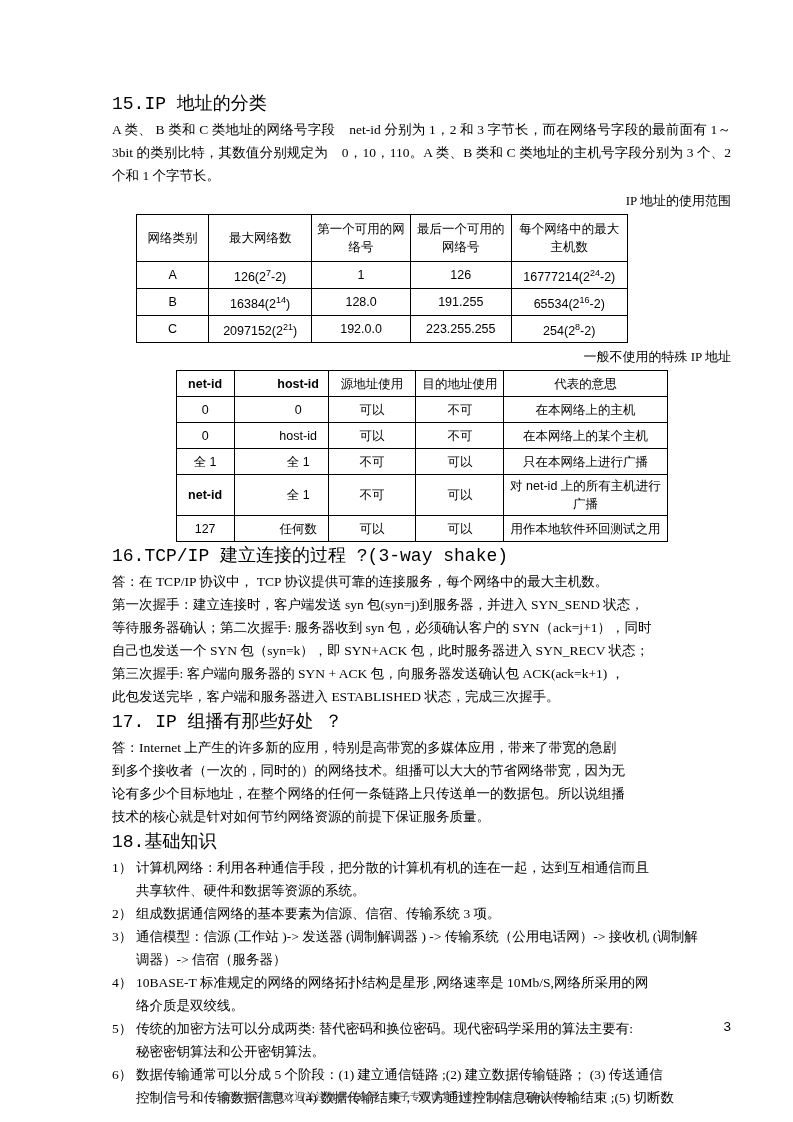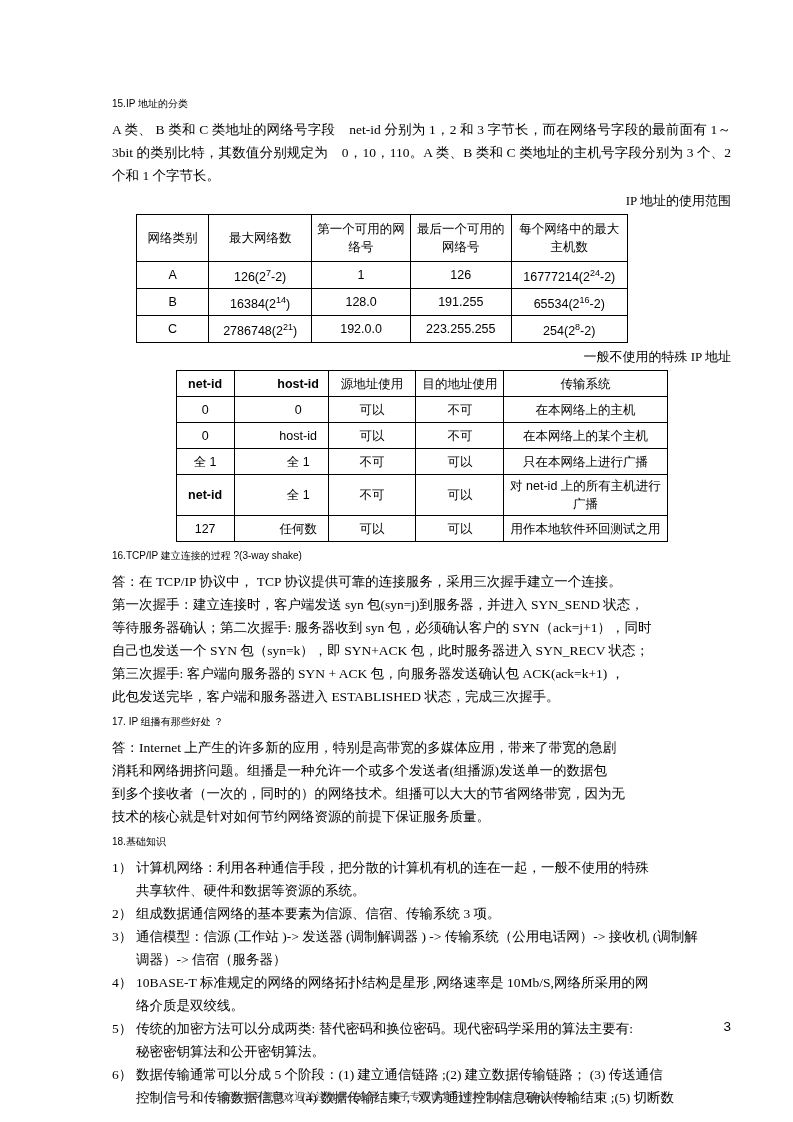--- a/index.html
+++ b/index.html
@@ -15,23 +15,23 @@
     position: relative;
   }
   .page {
     position: relative;
     width: 793px;
     height: 1122px;
     box-sizing: border-box;
     padding: 92px 62px 40px 112px;
   }
   .sec-title {
-    font-size: 10px;
+    font-size: 18px;
     line-height: 24px;
-    font-family: Liberation Sans, sans-serif;
+    font-family: Liberation Mono, monospace;
     margin: 0 0 2px 0;
   }
   p.body {
     font-size: 13.5px;
     line-height: 23px;
     margin: 0;
     text-align: justify;
     text-justify: inter-ideograph;
     font-family: Liberation Serif, serif;
   }
@@ -139,38 +139,38 @@
     </tr>
     <tr class="row">
       <td class="c0">B</td>
       <td class="c1"><span>16384(2</span><sup>14</sup><span>)</span></td>
       <td class="c2">128.0</td>
       <td class="c3">191.255</td>
       <td class="c4"><span>65534(2</span><sup>16</sup><span>-2)</span></td>
     </tr>
     <tr class="row">
       <td class="c0">C</td>
-      <td class="c1"><span>2786748(2</span><sup>21</sup><span>)</span></td>
+      <td class="c1"><span>2097152(2</span><sup>21</sup><span>)</span></td>
       <td class="c2">192.0.0</td>
       <td class="c3">223.255.255</td>
       <td class="c4"><span>254(2</span><sup>8</sup><span>-2)</span></td>
     </tr>
   </tbody>
     </table>
 
   <div class="tbl-caption">一般不使用的特殊 IP 地址</div>
 
   <table class="doc t2">
     <tbody>
         <tr>
       <td class="d0"><b>net-id</b></td>
       <td class="d1"><b>host-id</b></td>
       <td class="d2">源地址使用</td>
       <td class="d3">目的地址使用</td>
-      <td class="d4">传输系统</td>
+      <td class="d4">代表的意思</td>
     </tr>
     <tr>
       <td class="d0">0</td>
       <td class="d1">0</td>
       <td class="d2">可以</td>
       <td class="d3">不可</td>
       <td class="d4">在本网络上的主机</td>
     </tr>
     <tr>
       <td class="d0">0</td>
@@ -198,43 +198,43 @@
       <td class="d1">任何数</td>
       <td class="d2">可以</td>
       <td class="d3">可以</td>
       <td class="d4">用作本地软件环回测试之用</td>
     </tr>
   </tbody>
     </table>
 
   <div class="block">
     <div class="sec-title">16.TCP/IP 建立连接的过程 ?(3-way shake)</div>
-    <p class="body">答：在 TCP/IP 协议中， TCP 协议提供可靠的连接服务，采用三次握手建立一个连接。</p>
+    <p class="body">答：在 TCP/IP 协议中， TCP 协议提供可靠的连接服务，每个网络中的最大主机数。</p>
     <p class="body">第一次握手：建立连接时，客户端发送 syn 包(syn=j)到服务器，并进入 SYN_SEND 状态，</p>
     <p class="body">等待服务器确认；第二次握手: 服务器收到 syn 包，必须确认客户的 SYN（ack=j+1），同时</p>
     <p class="body">自己也发送一个 SYN 包（syn=k），即 SYN+ACK 包，此时服务器进入 SYN_RECV 状态；</p>
     <p class="body">第三次握手: 客户端向服务器的 SYN + ACK 包，向服务器发送确认包 ACK(ack=k+1) ，</p>
     <p class="body">此包发送完毕，客户端和服务器进入 ESTABLISHED 状态，完成三次握手。</p>
   </div>
 
   <div class="block">
     <div class="sec-title">17. IP 组播有那些好处 ？</div>
     <p class="body">答：Internet 上产生的许多新的应用，特别是高带宽的多媒体应用，带来了带宽的急剧</p>
-    <p class="body">消耗和网络拥挤问题。组播是一种允许一个或多个发送者(组播源)发送单一的数据包</p>
     <p class="body">到多个接收者（一次的，同时的）的网络技术。组播可以大大的节省网络带宽，因为无</p>
+    <p class="body">论有多少个目标地址，在整个网络的任何一条链路上只传送单一的数据包。所以说组播</p>
     <p class="body">技术的核心就是针对如何节约网络资源的前提下保证服务质量。</p>
   </div>
 
   <div class="block">
     <div class="sec-title">18.基础知识</div>
 
     <div class="indent-hang">
       <div class="num">1）</div>
       <div class="txt">
-        <div>计算机网络：利用各种通信手段，把分散的计算机有机的连在一起，一般不使用的特殊</div>
+        <div>计算机网络：利用各种通信手段，把分散的计算机有机的连在一起，达到互相通信而且</div>
         <div>共享软件、硬件和数据等资源的系统。</div>
       </div>
     </div>
 
     <div class="indent-hang">
       <div class="num">2）</div>
       <div class="txt">
         <div>组成数据通信网络的基本要素为信源、信宿、传输系统 3 项。</div>
       </div>
     </div>

